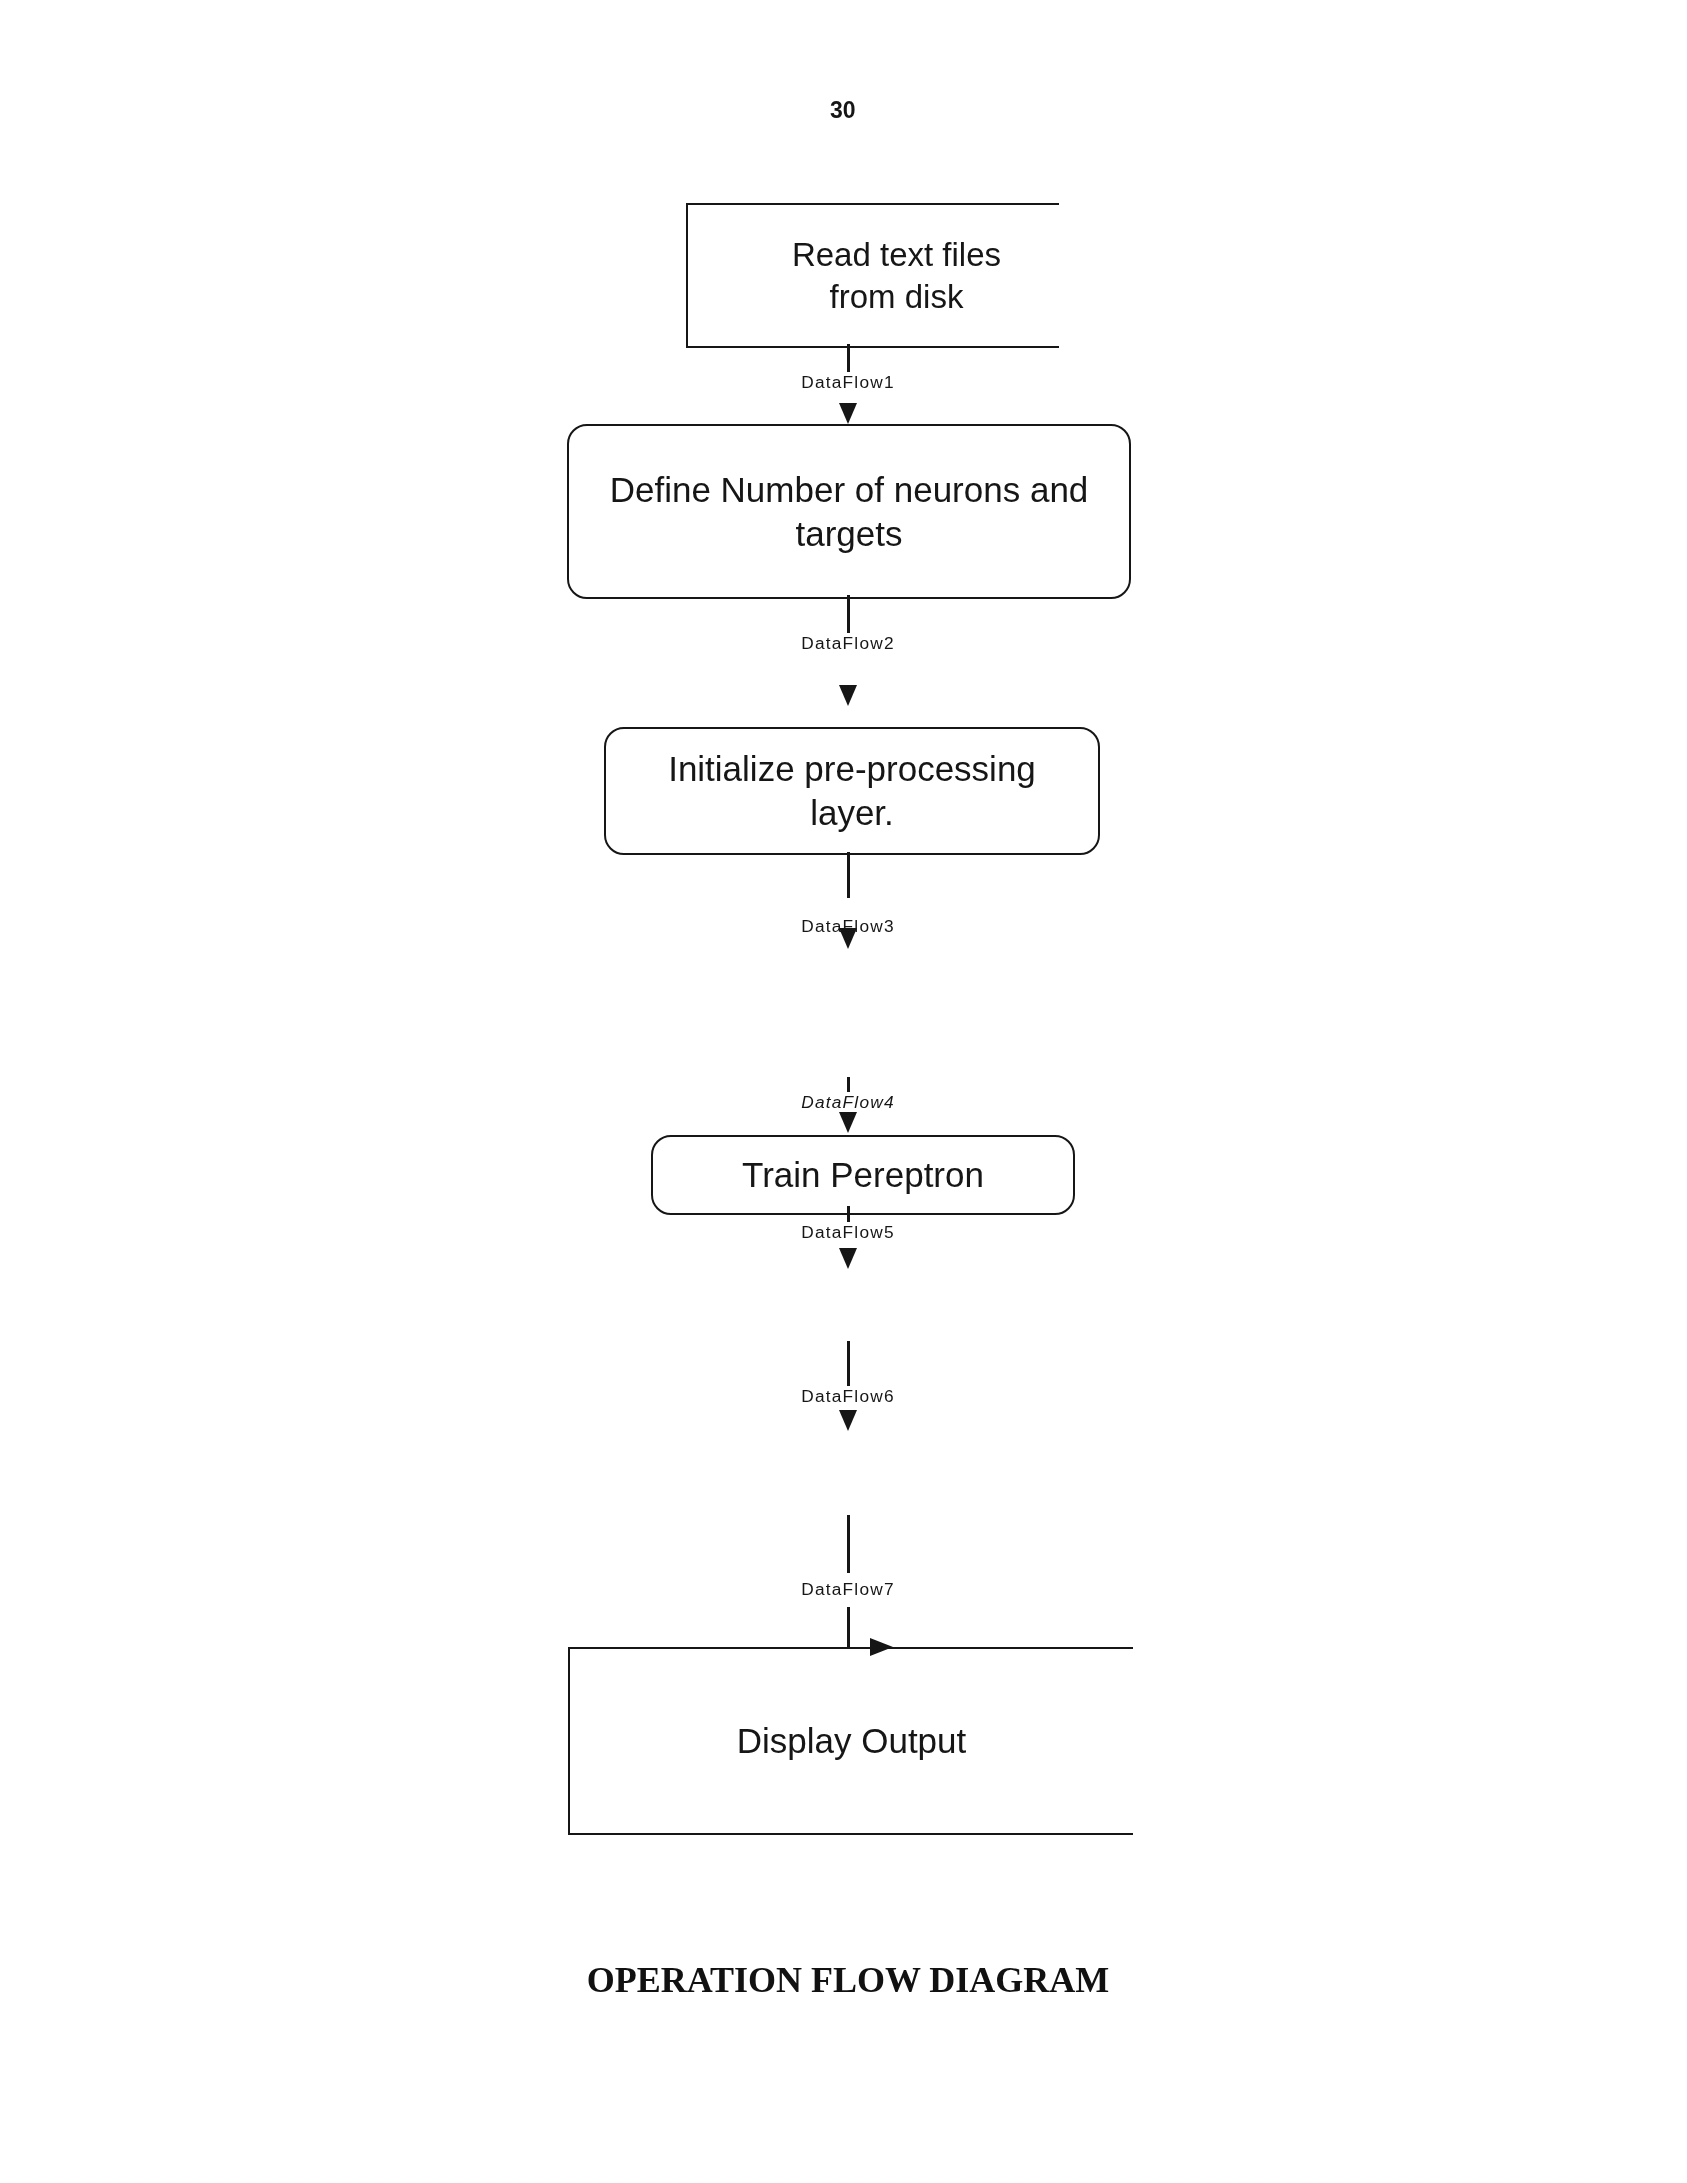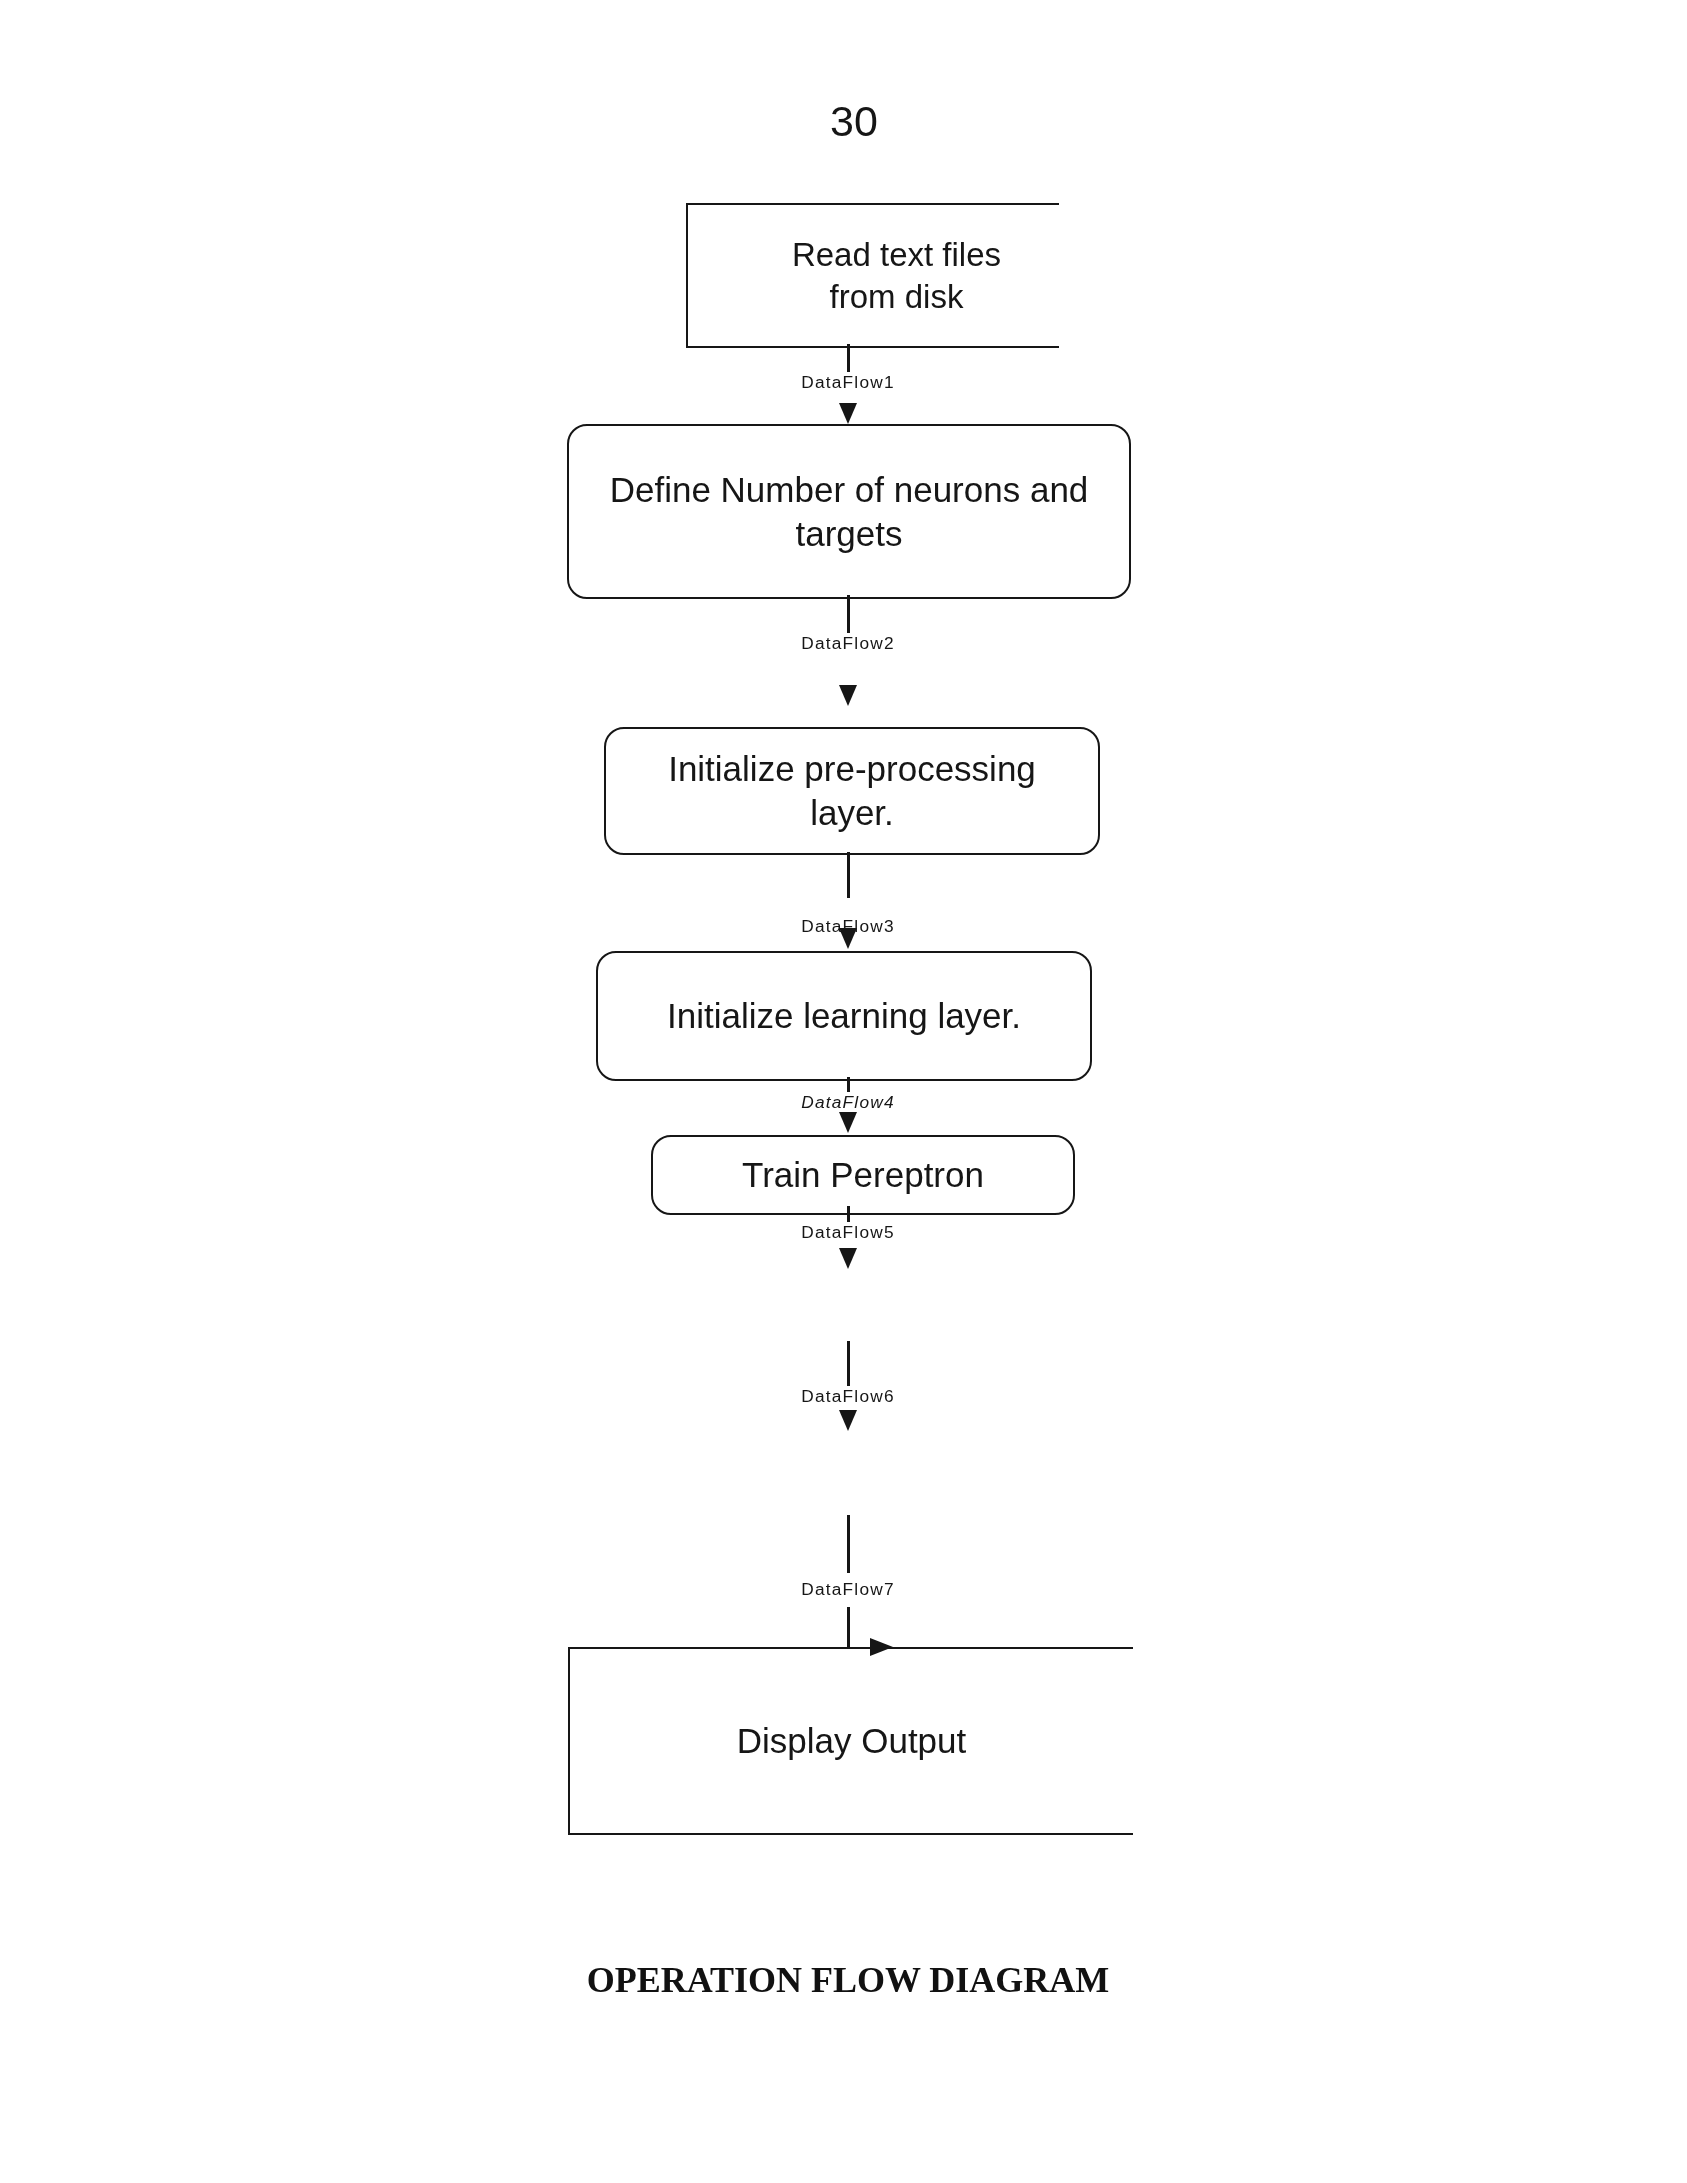--- a/index.html
+++ b/index.html
@@ -9,21 +9,21 @@
     font-family:"Liberation Sans", sans-serif;
     position:relative;
     color:#161616;
   }
   .page{
     position:absolute;left:0;top:0;width:1687px;height:2183px;
     background:#ffffff;overflow:hidden;
   }
   .page-number{
     position:absolute;left:830px;top:97px;
-    font-size:43px;color:#161616;
+    font-size:23px;color:#161616;font-weight:bold;
   }
   
   .node{
     position:absolute;
     display:flex;align-items:center;justify-content:center;
     text-align:center;
     color:#161616;
     line-height:1.25;
   }
   .node .lbl{display:block;}
@@ -116,23 +116,20 @@
     <span class="lbl">
       <span>Initialize pre-processing</span><br>
       <span>layer.</span>
     </span>
   </div>
 
   <div class="vline l3"></div>
   <div class="flow-label fl3">DataFlow3</div>
   <div class="arrow-down a3"></div>
 
-  <div class="node rounded n4">
-    <span class="lbl">Initialize learning layer.</span>
-  </div>
 
   <div class="vline l4"></div>
   <div class="flow-label fl4">DataFlow4</div>
   <div class="arrow-down a4"></div>
 
   <div class="node rounded n5">
     <span class="lbl">Train Pereptron</span>
   </div>
 
   <div class="vline l5"></div>

